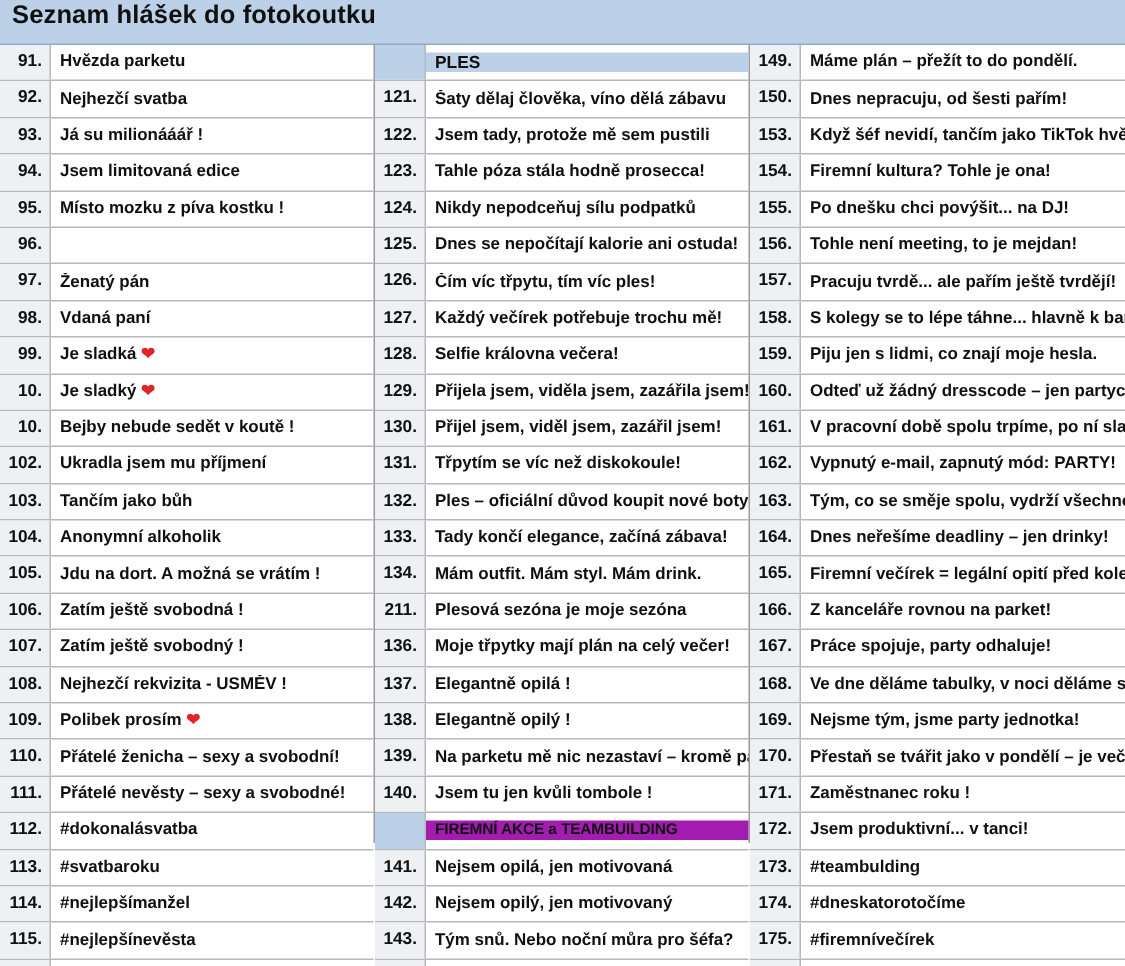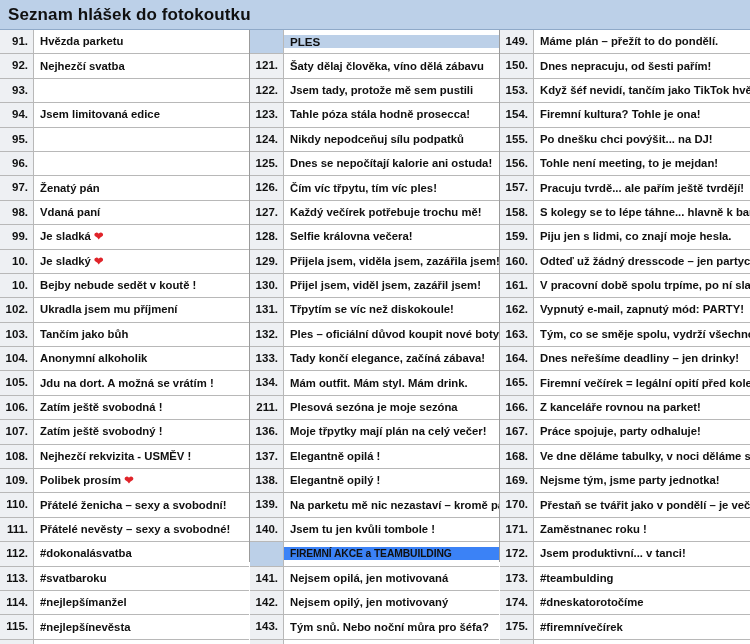--- a/index.html
+++ b/index.html
@@ -16,21 +16,20 @@
   .page {
     width: 750px;
     height: 644px;
     position: relative;
     background: #ffffff;
   }
   .title-bar {
     height: 30px;
     background: #bcd0e8;
     display: flex;
-    align-items: center;
     padding-left: 8px;
     box-sizing: border-box;
     border-bottom: 1px solid #8fa9c8;
   }
   .title-bar .title {
     font-size: 17px;
     font-weight: bold;
     color: #101010;
     letter-spacing: 0.1px;
   }
@@ -86,21 +85,21 @@
     background: #bcd0e8;
   }
   .row.header .txt {
     background: #bcd0e8;
     font-size: 11.6px;
   }
   .row.header2 .num {
     background: #bcd0e8;
   }
   .row.header2 .txt {
-    background: #3b82f6;
+    background: #a21caf;
     font-size: 10.3px;
     letter-spacing: -0.1px;
   }
   .heart {
     color: #e0242a;
   }
 </style>
 </head>
 <body>
 
@@ -115,27 +114,29 @@
         <div class="row">
           <div class="num">91.</div>
           <div class="txt">Hvězda parketu</div>
         </div>
         <div class="row">
           <div class="num">92.</div>
           <div class="txt">Nejhezčí svatba</div>
         </div>
         <div class="row">
           <div class="num">93.</div>
+          <div class="txt">Já su milionááář !</div>
         </div>
         <div class="row">
           <div class="num">94.</div>
           <div class="txt">Jsem limitovaná edice</div>
         </div>
         <div class="row">
           <div class="num">95.</div>
+          <div class="txt">Místo mozku z píva kostku !</div>
         </div>
         <div class="row">
           <div class="num">96.</div>
         </div>
         <div class="row">
           <div class="num">97.</div>
           <div class="txt">Ženatý pán</div>
         </div>
         <div class="row">
           <div class="num">98.</div>

